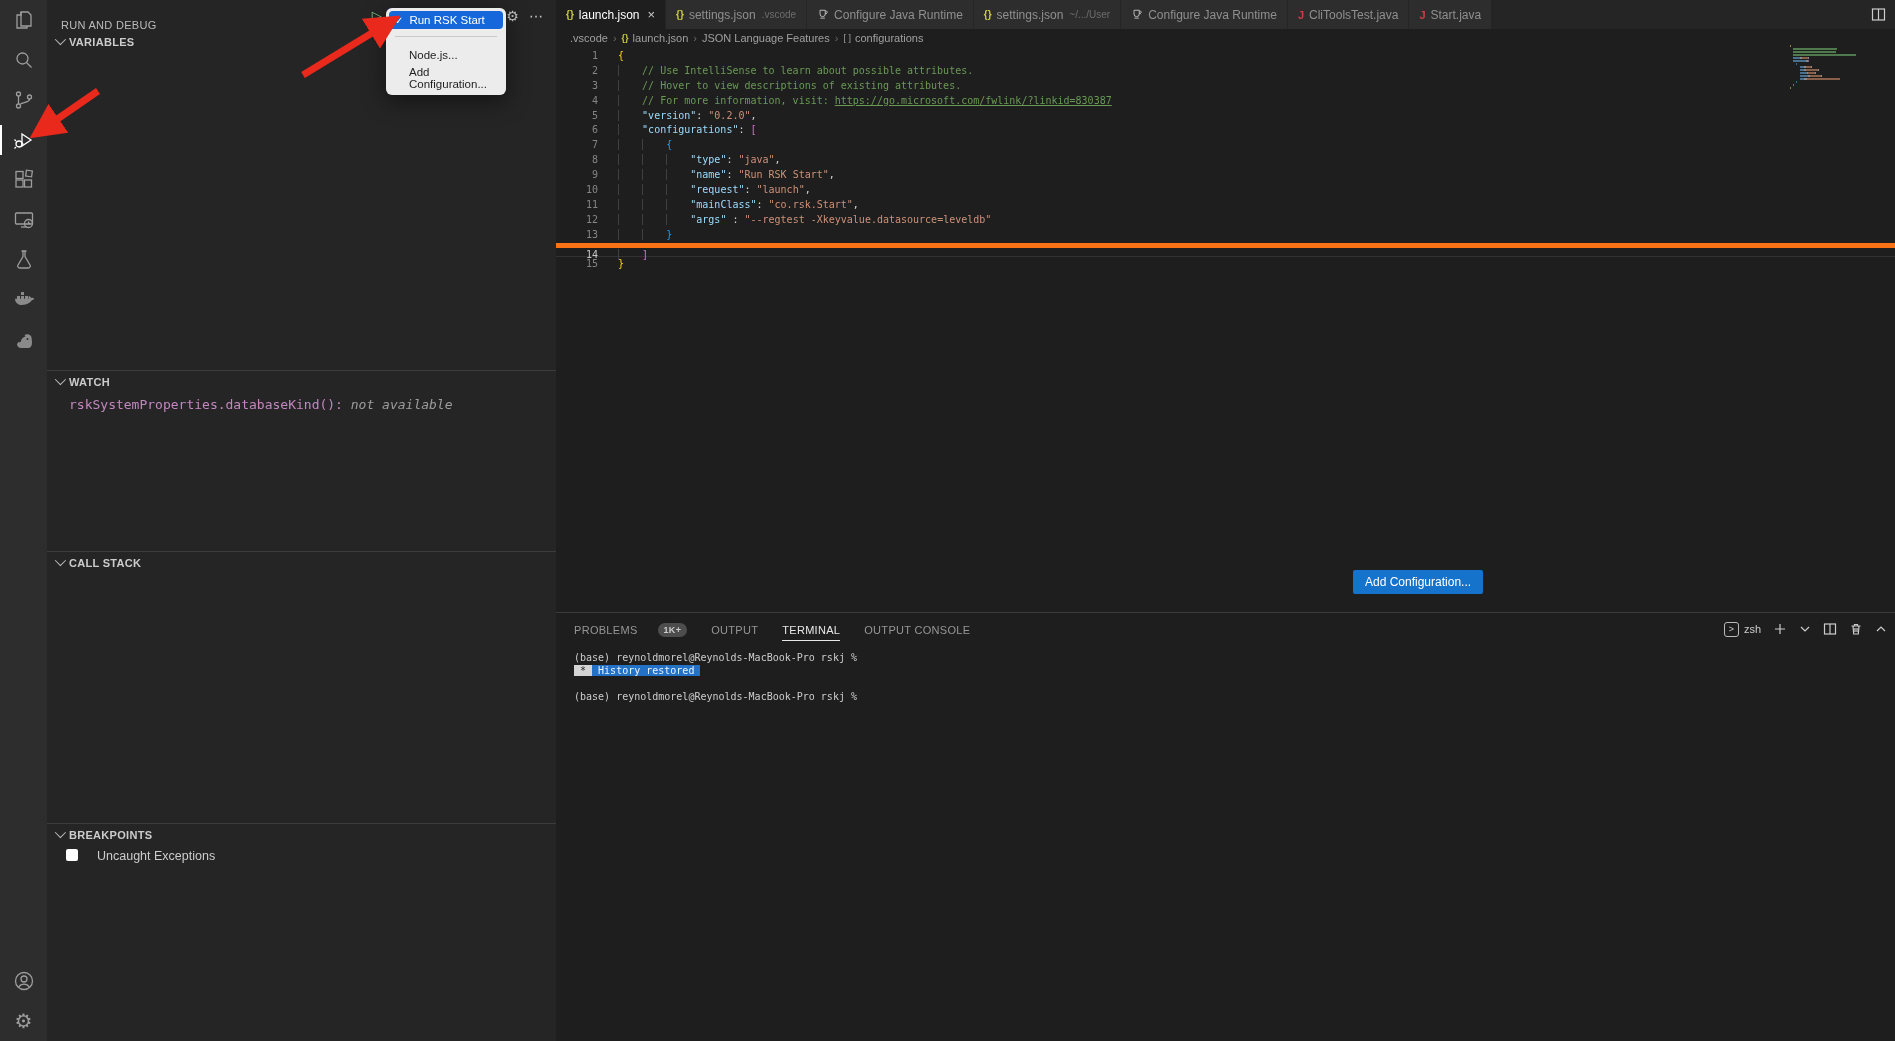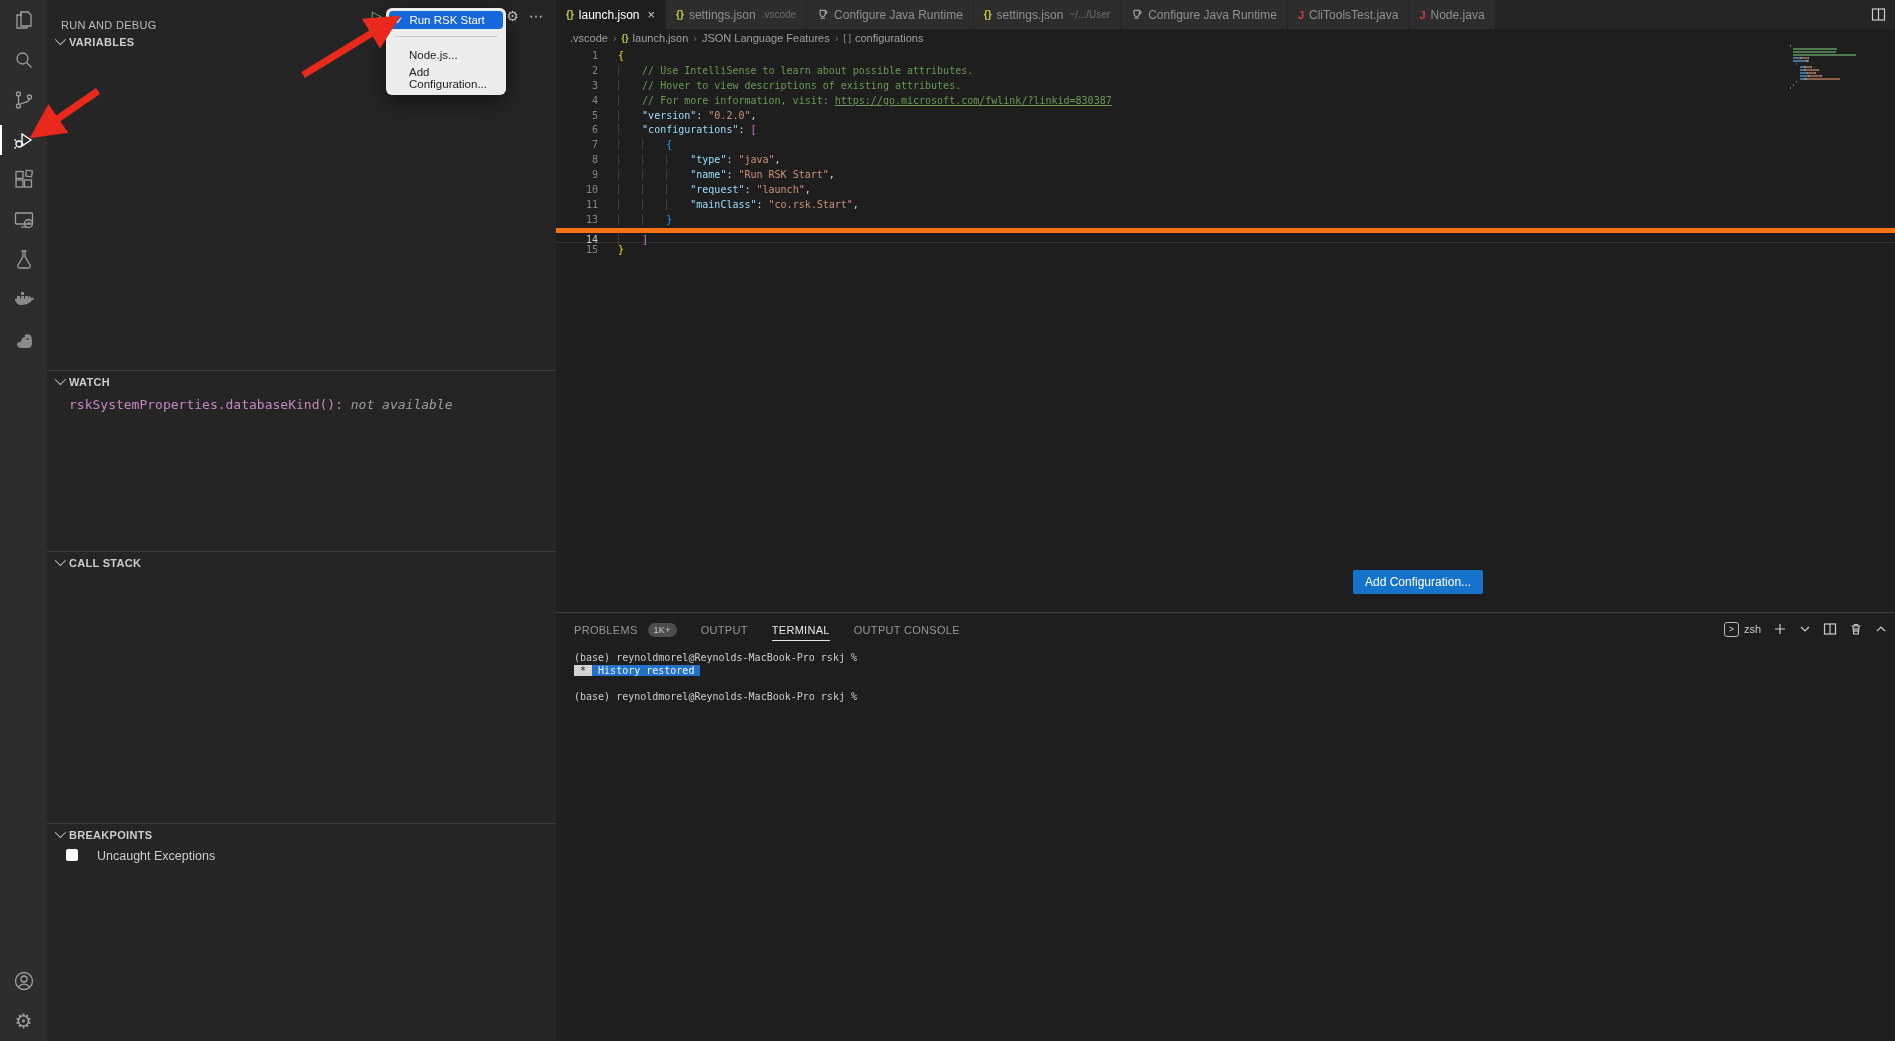--- a/index.html
+++ b/index.html
@@ -80,21 +80,21 @@
   .mm-line { height:2px; margin-bottom:1px; display:flex; }
   .mm-seg { height:2px; }
 
   .addconfig-btn { position:absolute; left:797px; top:570px; height:24px; padding:0 12px; background:#1673cb; color:#ffffff; font-size:12px; border:none; border-radius:2px; cursor:pointer; display:flex; align-items:center; }
 
   
   .panel { flex:1; border-top:1px solid #3c3c3c; background:#1e1e1e; display:flex; flex-direction:column; min-height:0; }
   .panel-head { height:32px; display:flex; align-items:center; padding:0 8px 0 18px; flex:none;justify-content:space-between; }
   .ptab { font-size:11px; color:#969696; margin-right:24px; padding:6px 0 4px; cursor:pointer; display:flex; align-items:center; letter-spacing:.3px; }
   .ptab.active { color:#e7e7e7; border-bottom:1px solid #e7e7e7; }
-  .pbadge { background:#4d4d4d; color:#cccccc; border-radius:10px; font-size:9px; font-weight:normal; padding:2px 6px; margin-left:10px; }
+  .pbadge { background:#4d4d4d; color:#cccccc; border-radius:10px; font-size:9px; font-weight:bold; padding:2px 6px; margin-left:20px; }
   .panel-actions { margin-left:auto; display:flex; align-items:center; color:#cccccc; }
   .pa { margin-left:12px; display:flex; align-items:center; cursor:pointer; }
   .pa svg { stroke:#cccccc; fill:none; stroke-width:1.2; }
   .shellbox { border:1px solid #b9b9b9; border-radius:3px; width:15px; height:15px; display:flex; align-items:center; justify-content:center; font-size:9px; color:#cccccc; margin-right:5px; }
   .shelllabel { font-size:11px; }
   .terminal { padding:6px 0 0 18px; font-family:"DejaVu Sans Mono", monospace; font-size:10px; line-height:13px; color:#cccccc; }
   .term-line { white-space:pre; min-height:13px; }
   .tseg-star { background:#d4d4d4; color:#1e1e1e; }
   .tseg-hist { background:#2472c8; color:#eaf3ff; }
 
@@ -277,21 +277,21 @@
                 <path d="M4.5 13.5h6"></path>
               </svg></span>
             <span class="tlabel">Configure Java Runtime</span>
           </div>
           <div class="tab">
             <span class="ticon tjava">J</span>
             <span class="tlabel">CliToolsTest.java</span>
           </div>
           <div class="tab">
             <span class="ticon tjava">J</span>
-            <span class="tlabel">Node.java</span>
+            <span class="tlabel">Start.java</span>
           </div>
           <div class="tab-spacer"></div>
           <div class="split-btn">
             <svg width="15" height="15" viewBox="0 0 15 15" style="stroke:#cccccc;fill:none;stroke-width:1.2">
               <rect x="1.5" y="2" width="12" height="11"></rect>
               <line x1="7.5" y1="2" x2="7.5" y2="13"></line>
             </svg>
           </div>
         </div>
       <div class="breadcrumb">
@@ -318,20 +318,21 @@
           <div class="code-line"><span class="lnum">2</span><span class="ltext"><span class="tok-ind">    </span><span class="tok-com">// Use IntelliSense to learn about possible attributes.</span></span></div>
           <div class="code-line"><span class="lnum">3</span><span class="ltext"><span class="tok-ind">    </span><span class="tok-com">// Hover to view descriptions of existing attributes.</span></span></div>
           <div class="code-line"><span class="lnum">4</span><span class="ltext"><span class="tok-ind">    </span><span class="tok-com">// For more information, visit: </span><span class="tok-link">https://go.microsoft.com/fwlink/?linkid=830387</span></span></div>
           <div class="code-line"><span class="lnum">5</span><span class="ltext"><span class="tok-ind">    </span><span class="tok-key">"version"</span><span class="tok-pun">: </span><span class="tok-str">"0.2.0"</span><span class="tok-pun">,</span></span></div>
           <div class="code-line"><span class="lnum">6</span><span class="ltext"><span class="tok-ind">    </span><span class="tok-key">"configurations"</span><span class="tok-pun">: </span><span class="tok-b2">[</span></span></div>
           <div class="code-line"><span class="lnum">7</span><span class="ltext"><span class="tok-ind">    </span><span class="tok-ind">    </span><span class="tok-b3">{</span></span></div>
           <div class="code-line"><span class="lnum">8</span><span class="ltext"><span class="tok-ind">    </span><span class="tok-ind">    </span><span class="tok-ind">    </span><span class="tok-key">"type"</span><span class="tok-pun">: </span><span class="tok-str">"java"</span><span class="tok-pun">,</span></span></div>
           <div class="code-line"><span class="lnum">9</span><span class="ltext"><span class="tok-ind">    </span><span class="tok-ind">    </span><span class="tok-ind">    </span><span class="tok-key">"name"</span><span class="tok-pun">: </span><span class="tok-str">"Run RSK Start"</span><span class="tok-pun">,</span></span></div>
           <div class="code-line"><span class="lnum">10</span><span class="ltext"><span class="tok-ind">    </span><span class="tok-ind">    </span><span class="tok-ind">    </span><span class="tok-key">"request"</span><span class="tok-pun">: </span><span class="tok-str">"launch"</span><span class="tok-pun">,</span></span></div>
           <div class="code-line"><span class="lnum">11</span><span class="ltext"><span class="tok-ind">    </span><span class="tok-ind">    </span><span class="tok-ind">    </span><span class="tok-key">"mainClass"</span><span class="tok-pun">: </span><span class="tok-str">"co.rsk.Start"</span><span class="tok-pun">,</span></span></div>
+          <div class="code-line"><span class="lnum">12</span><span class="ltext"><span class="tok-ind">    </span><span class="tok-ind">    </span><span class="tok-ind">    </span><span class="tok-key">"args"</span><span class="tok-pun"> : </span><span class="tok-str">"--regtest -Xkeyvalue.datasource=leveldb"</span></span></div>
           <div class="code-line"><span class="lnum">13</span><span class="ltext"><span class="tok-ind">    </span><span class="tok-ind">    </span><span class="tok-b3">}</span></span></div>
           <div class="code-line current"><span class="lnum">14</span><span class="ltext"><span class="tok-ind">    </span><span class="tok-b2">]</span></span></div>
           <div class="code-line"><span class="lnum">15</span><span class="ltext"><span class="tok-b1">}</span></span></div>
         </div>
       <div class="minimap">
           <div class="mm-line">
             <span class="mm-seg" style="width: 0.8px; background: rgb(143, 129, 47);"></span>
           </div>
           <div class="mm-line">
             <span class="mm-seg" style="width: 3.2px; background: transparent;"></span>

